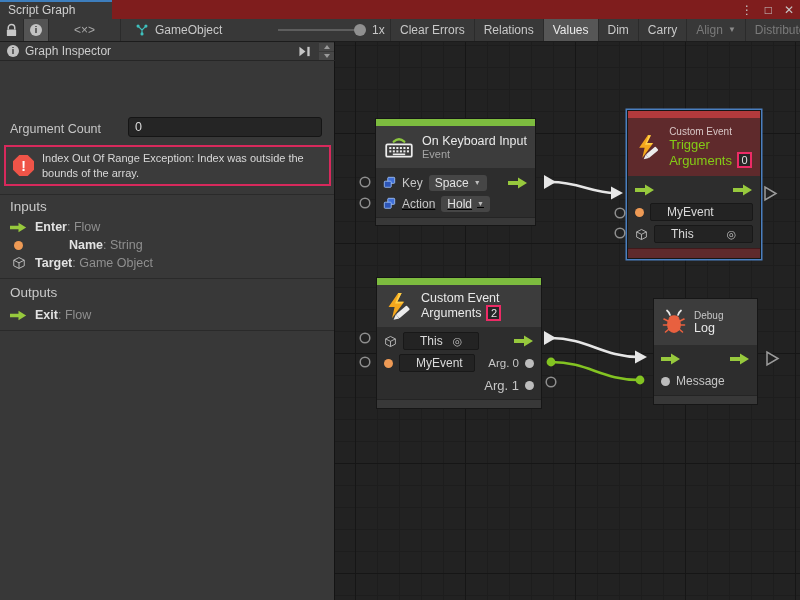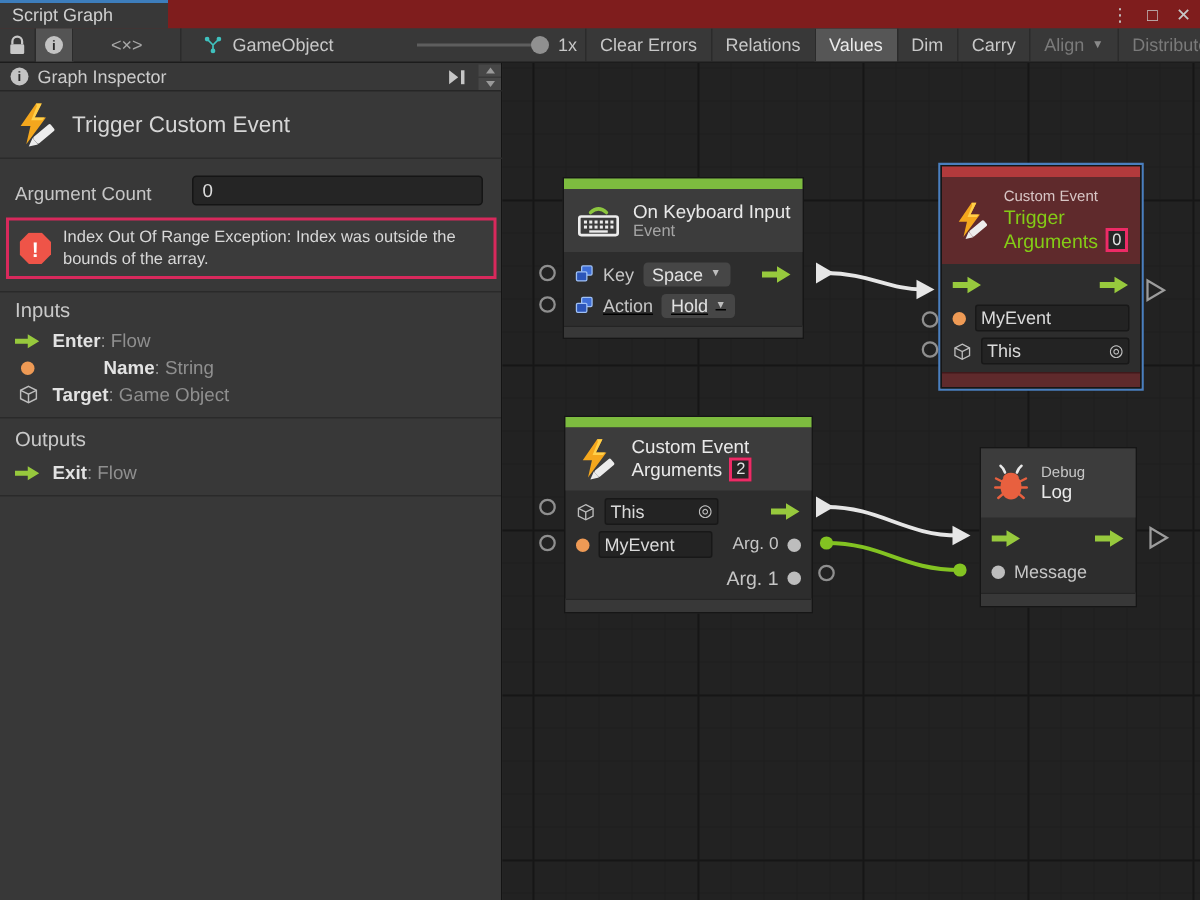--- a/index.html
+++ b/index.html
@@ -87,21 +87,21 @@
   .prow { display:flex; align-items:center; gap:6px; padding:0 7px; }
   .ntitle { font-size:12.5px; color:#E9E9E9; white-space:nowrap; }
   .nsub { font-size:11px; color:#A5A5A5; }
   .kicker { font-size:10px; color:#D8C6C6; }
   .nlabel { font-size:12px; color:#C6C6C6; white-space:nowrap; }
   .spacer { flex:1; }
   .ndrop { background:#464646; border-radius:3px; color:#E2E2E2; font-size:12px; padding:1px 6px;
            display:flex; align-items:center; gap:5px; }
   .dd7 { font-size:7px; color:#BDBDBD; }
   .nfield { background:#232323; border:1px solid #181818; border-radius:2px; color:#DADADA;
-            font-size:12px; padding:1px 3px; white-space:nowrap; }
+            font-size:12px; padding:1px 16px; white-space:nowrap; }
   .tfield { display:flex; align-items:center; justify-content:space-between; }
   .tgticon { color:#C4C4C4; font-size:11px; line-height:1; }
   .countbox { width:15px; height:16px; background:#262626; border:2px solid #ED2B66; color:#E2E2E2;
               font-size:11px; display:flex; align-items:center; justify-content:center; margin-left:5px; flex:none; }
   .dotport { width:9px; height:9px; border-radius:50%; background:#BDBDBD; flex:none; }
 
   .kb-node   { left:40px;  top:76px;  width:161px; }
   .trig-node { left:292px; top:68px;  width:134px; box-shadow:0 0 0 1.5px #4A7FBF; }
   .trig-node .accent { background:#B23A3C; }
   .trig-node .nhead, .trig-node .nfoot { background:#5F2A2C; }
@@ -194,31 +194,20 @@
       <div class="spin">
         <div class="sbtn">
             <div class="tri-up"></div>
           </div>
         <div class="sbtn">
             <div class="tri-dn"></div>
           </div>
       </div>
     </div>
 
-    <div class="insp-title">
-      <svg width="30" height="30" viewBox="0 0 32 32">
-        <polygon points="15,1 4,17 11,17 8,30 22,11 14,11 19,1" fill="#F4A71D"></polygon>
-        <polygon points="15,1 19,1 14,11 21,11 19.5,13 11.5,13 15.5,3" fill="#FFD04A"></polygon>
-        <g transform="rotate(-40 19 24)">
-          <rect x="13" y="21" width="16" height="6" rx="1.2" fill="#ECECEC"></rect>
-          <polygon points="13,21 13,27 7,24" fill="#ECECEC"></polygon>
-        </g>
-      </svg>
-      <span class="ttl">Trigger Custom Event</span>
-    </div>
 
     <span class="arglabel">Argument Count</span>
     <input class="arginput" readonly="" value="0" style="">
 
     <div class="errbox">
       <div class="erricon">!</div>
       <div class="errtext">Index Out Of Range Exception: Index was outside the bounds of the array.</div>
     </div>
 
     <div class="divline" style="top:152px;"></div>

